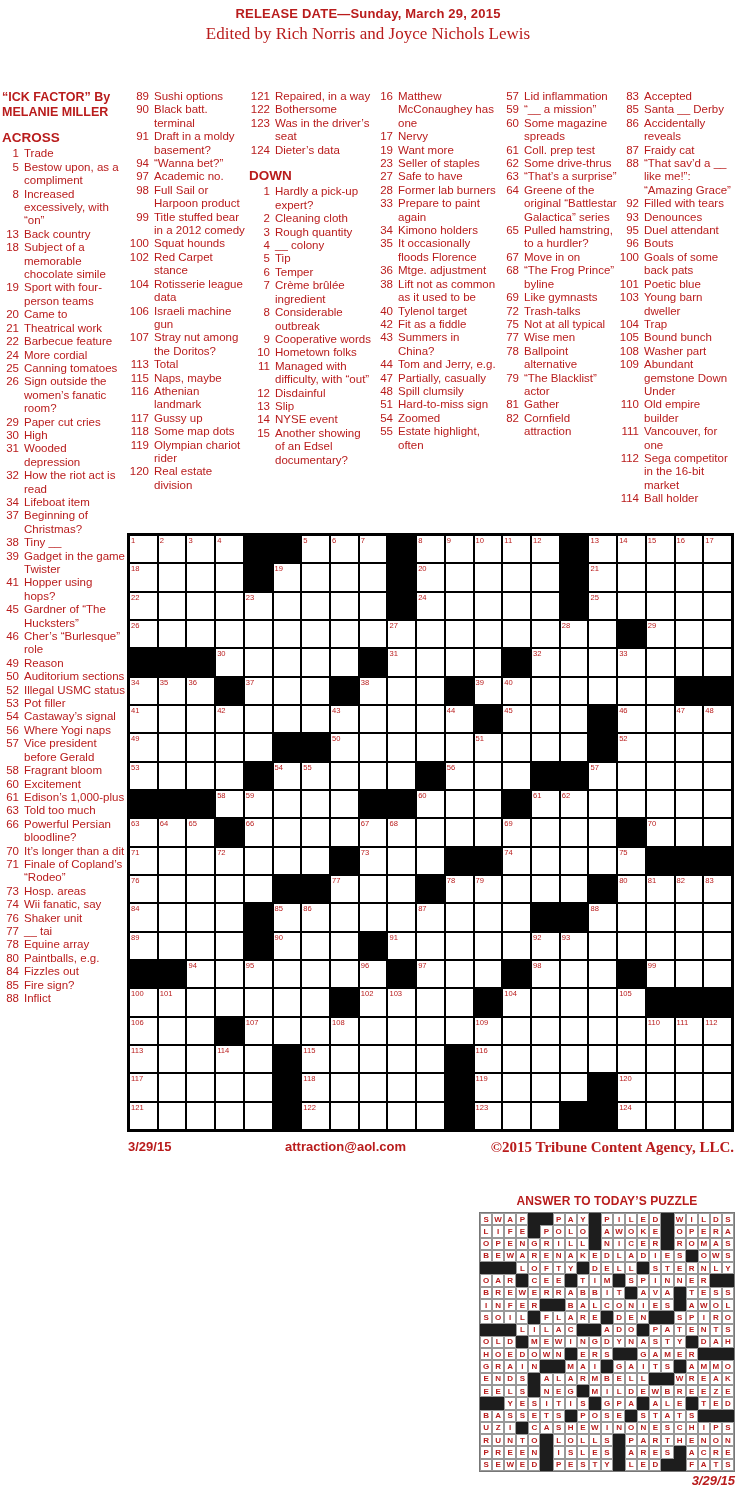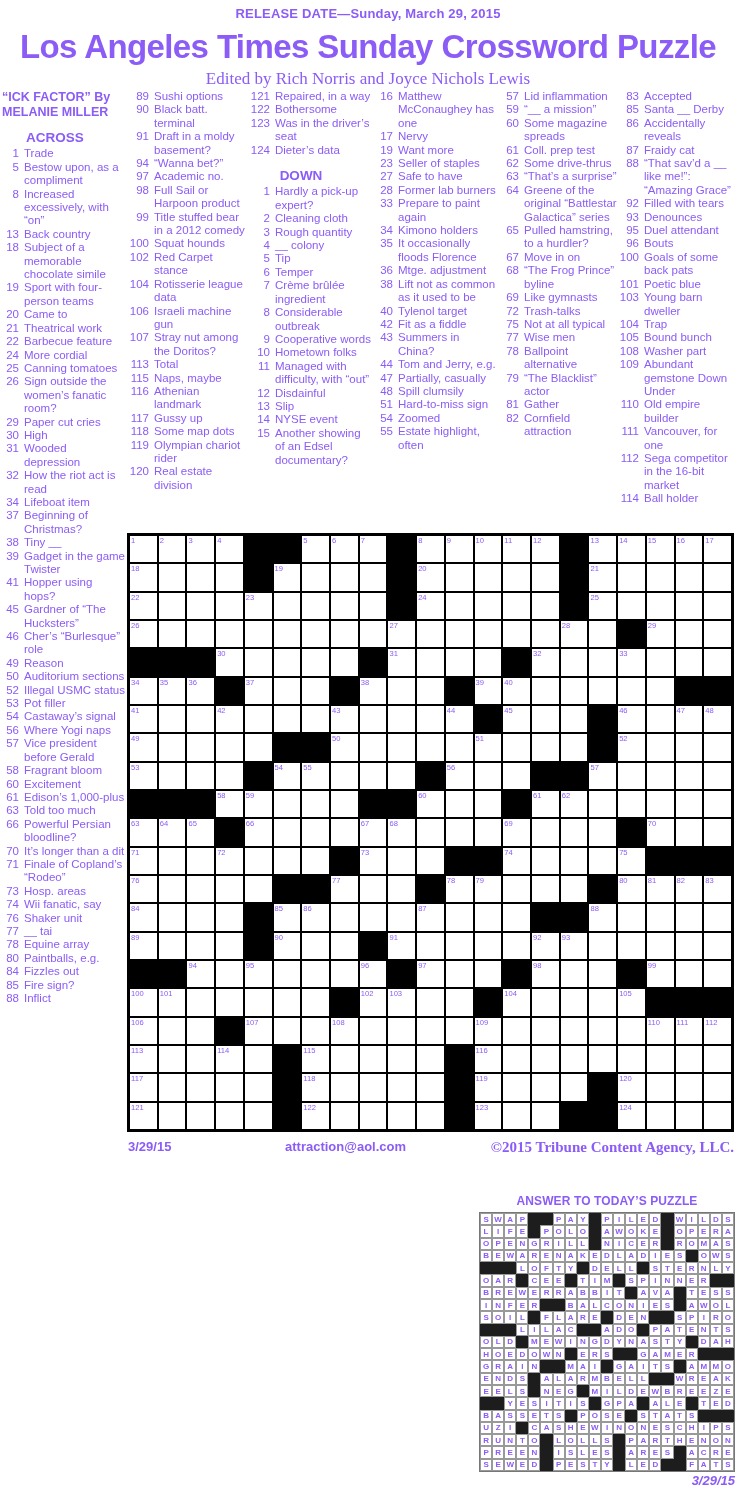--- a/index.html
+++ b/index.html
@@ -1,34 +1,34 @@
 <!DOCTYPE html>
 <html><head>
 <meta charset="utf-8">
 <style>
   * { margin:0; padding:0; box-sizing:border-box; }
   body { background:#fff; }
   #page {
     position:relative; width:736px; height:1489px; background:#fff;
-    font-family:"Liberation Sans", sans-serif; color:#8b5cf6; overflow:hidden;
+    font-family:"Liberation Sans", sans-serif; color:#b91c1c; overflow:hidden;
   }
   .hdr { position:absolute; top:6px; left:0; width:736px; text-align:center; }
   .release { font-size:13px; font-weight:bold; letter-spacing:.2px; }
   .title { font-size:33px; font-weight:bold; letter-spacing:-0.6px; margin-top:7px; }
   .subtitle { font-family:"Liberation Serif", serif; font-size:17px; margin-top:3px; }
 
   .col { position:absolute; top:90px; font-size:11.5px; line-height:13.4px; }
   #c1 { left:2px;   width:124px; }
   #c2 { left:128px; width:119px; }
   #c3 { left:249px; width:122px; }
   #c4 { left:372px; width:124px; }
   #c5 { left:498px; width:119px; }
   #c6 { left:618px; width:118px; }
   .byline { font-weight:bold; font-size:12.5px; line-height:15px; }
-  .sec-head { font-weight:bold; font-size:13.5px; text-align:center; margin:11px 18px 3px 0; }
+  .sec-head { font-weight:bold; font-size:13.5px; margin:11px 18px 3px 0; }
   #c3 .sec-head { margin-top:12px; }
   .clue { display:flex; }
   .cnum { flex:0 0 22px; text-align:right; padding-right:5px; }
   #c2 .cnum, #c3 .cnum, #c4 .cnum, #c5 .cnum, #c6 .cnum { flex:0 0 26px; }
   .ctxt { flex:1; }
 
   #xgrid {
     position:absolute; left:127px; top:533px; width:607px; height:599px;
     display:grid; grid-template-columns:repeat(21,1fr); grid-template-rows:repeat(21,1fr);
     border:2px solid #000; background:#fff;
@@ -56,21 +56,20 @@
   #ansdate { position:absolute; left:479px; top:1473px; width:256px; text-align:right;
              font-size:13px; font-weight:bold; font-style:italic; }
 </style>
 </head>
 <body>
 
 <div id="page">
 
   <div class="hdr">
     <div class="release">RELEASE DATE—Sunday, March 29, 2015</div>
-    <div class="title">Los Angeles Times Sunday Crossword Puzzle</div>
     <div class="subtitle">Edited by Rich Norris and Joyce Nichols Lewis</div>
   </div>
 
   <div class="col" id="c1">
     <div class="byline">
       <div>“ICK FACTOR” By</div>
       <div>MELANIE MILLER</div>
     </div>
     <div class="sec-head">ACROSS</div>
     <div class="clues">

